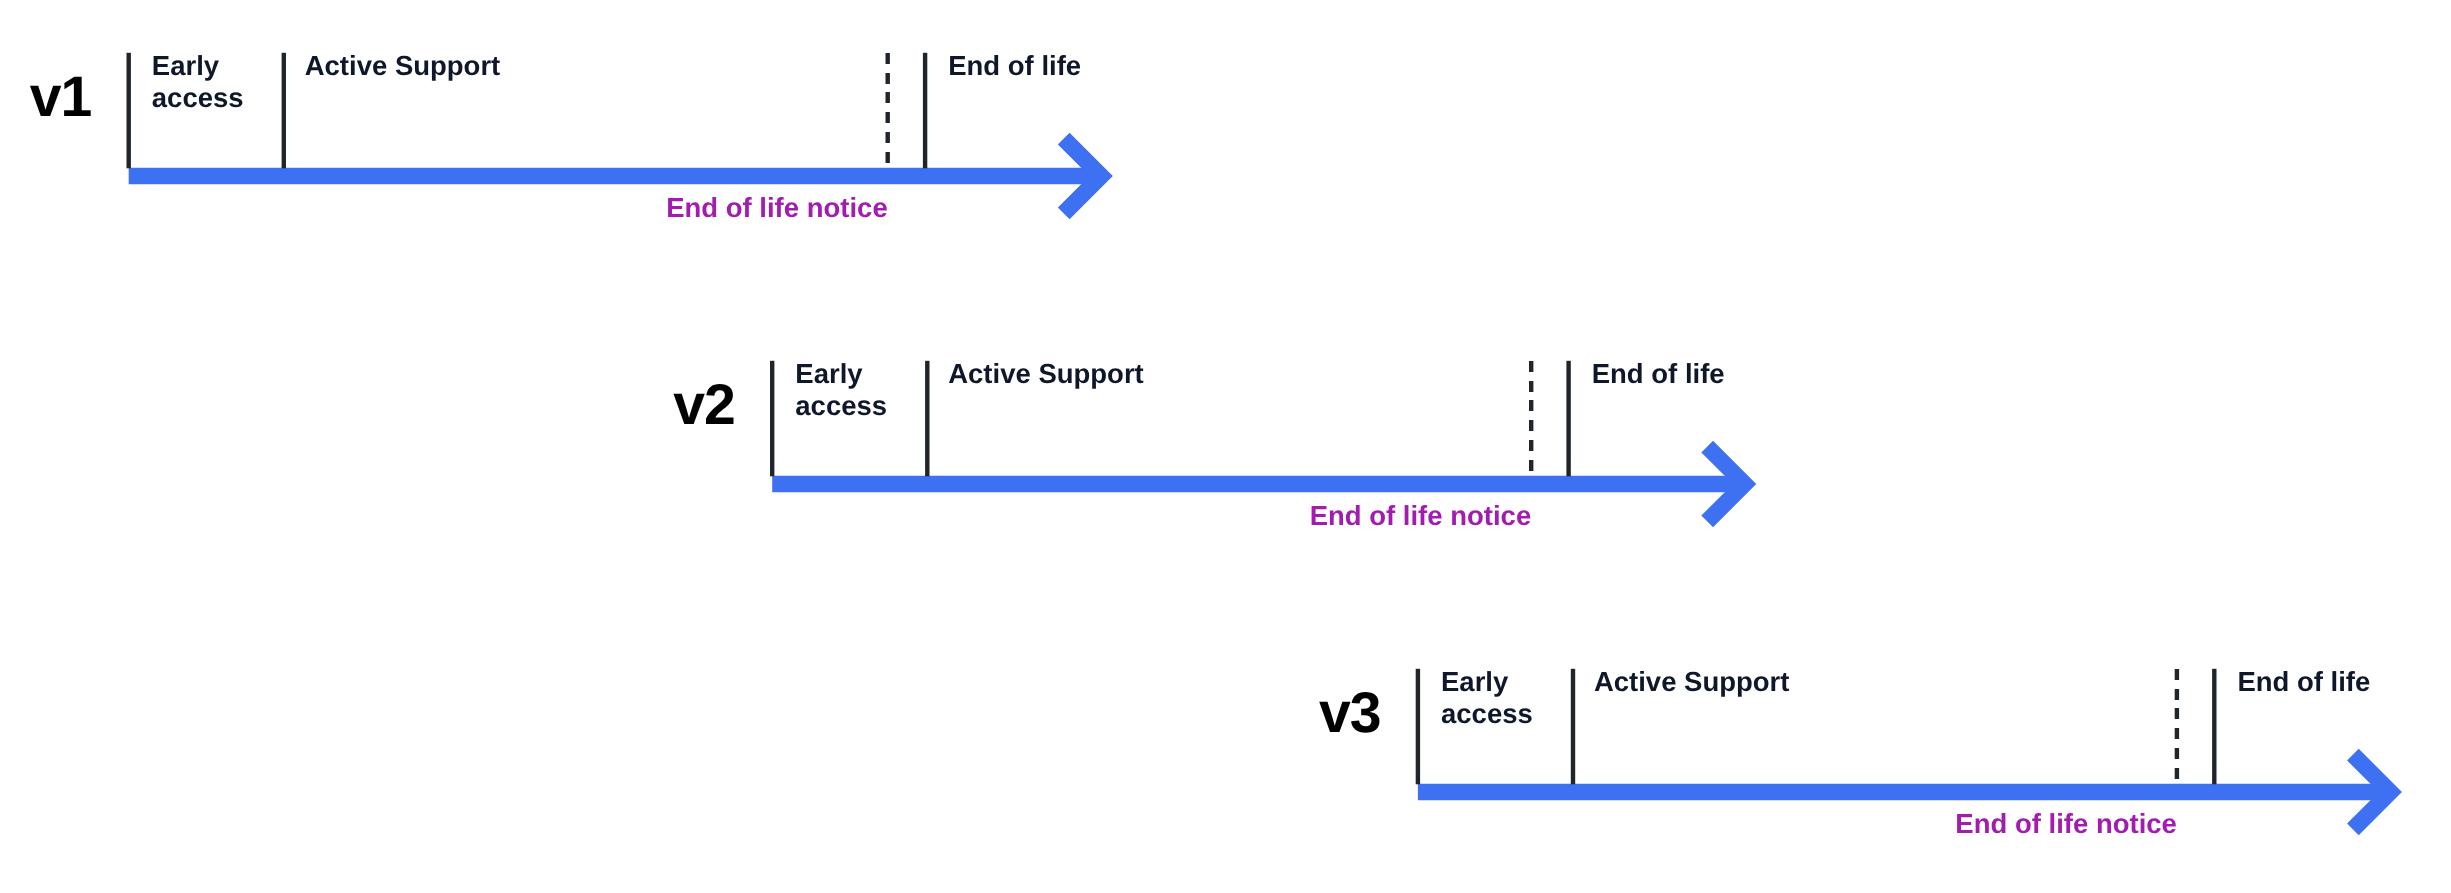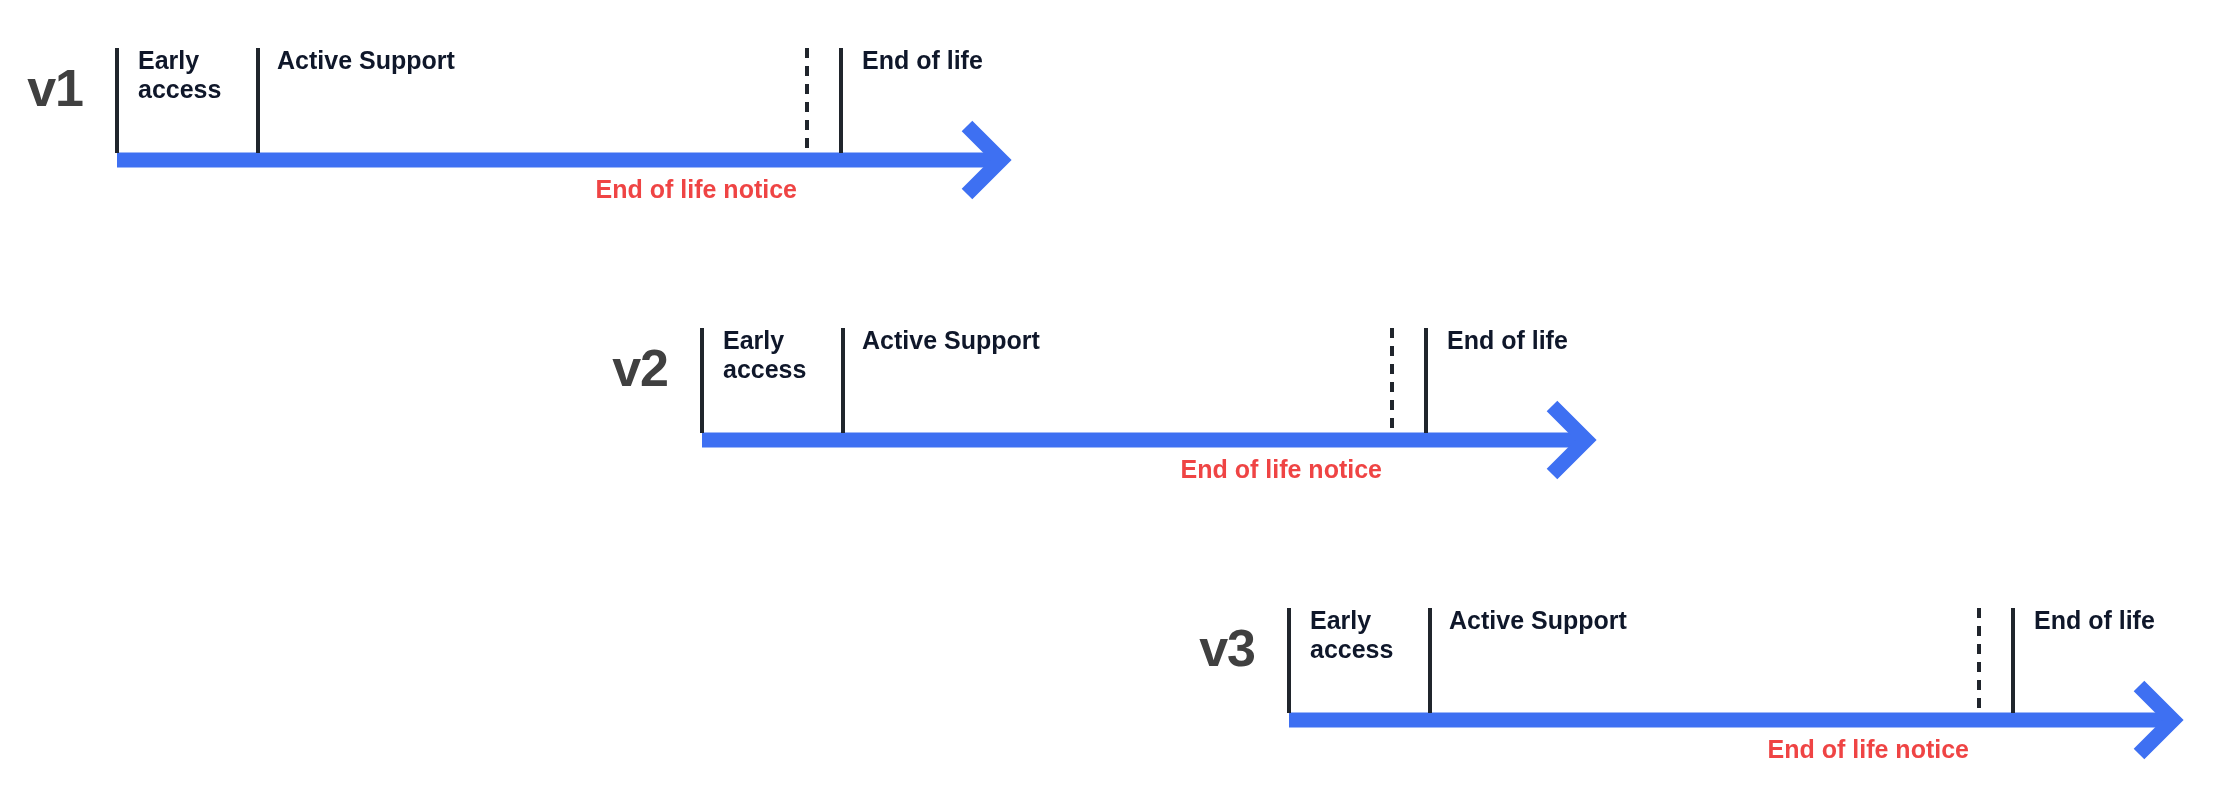--- a/index.html
+++ b/index.html
@@ -28,21 +28,21 @@
   .version {
     position: absolute;
     left: 0;
     top: 16px;
     width: 66px;
     text-align: right;
     font-size: 52px;
     font-weight: 700;
     line-height: 54px;
     letter-spacing: -1px;
-    color: #404040;
+    color: #000000;
   }
 
   .tick {
     position: absolute;
     top: 3px;
     width: 4px;
     height: 105px;
     background: #20252C;
   }
   .tick-start  { left: 98px;  }
@@ -69,29 +69,29 @@
     font-weight: 700;
     line-height: 29px;
     color: #0f172a;
   }
   .label-early  { left: 121px; width: 100px; }
   .label-active { left: 260px; width: 420px; white-space: nowrap; }
   .label-eol    { left: 845px; width: 170px; white-space: nowrap; }
 
   .notice-label {
     position: absolute;
-    left: 380px;
+    left: 390px;
     top: 130px;
     width: 400px;
     text-align: right;
     font-size: 25px;
     font-weight: 700;
     line-height: 29px;
     white-space: nowrap;
-    color: #ef4444;
+    color: #a21caf;
   }
 
   svg.arrow {
     position: absolute;
     left: 0;
     top: 0;
     width: 1010px;
     height: 230px;
     display: block;
   }

